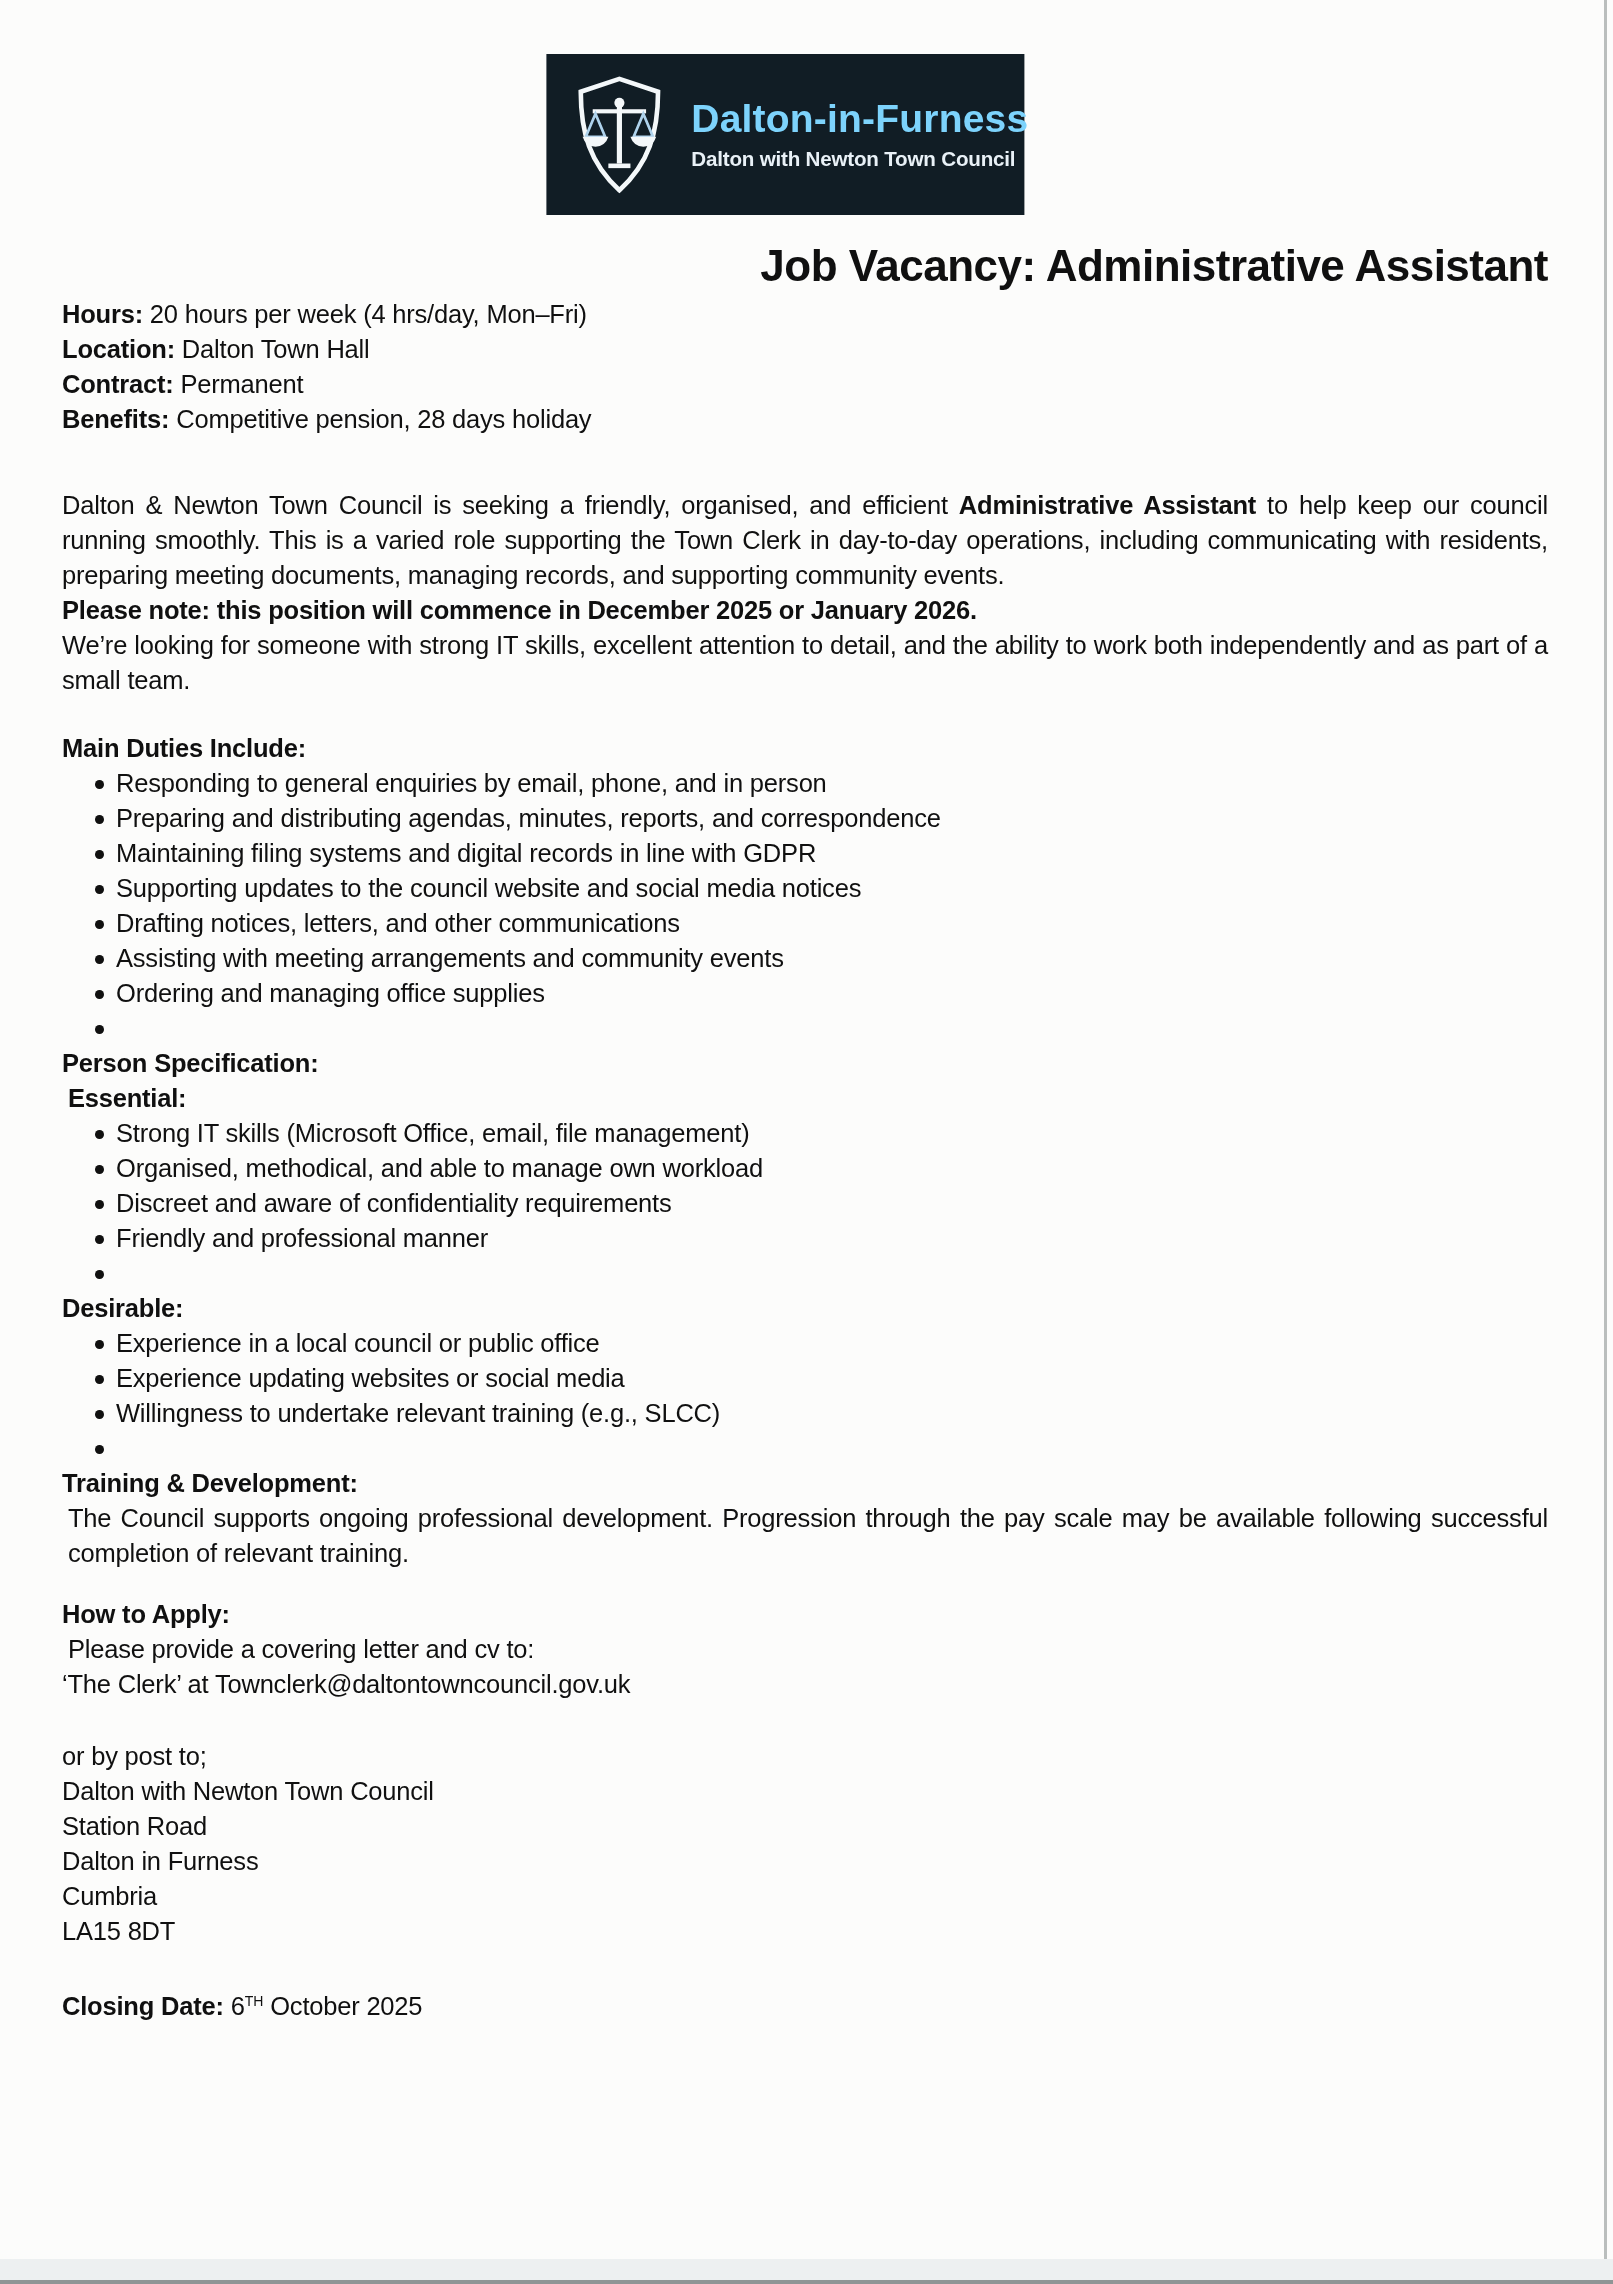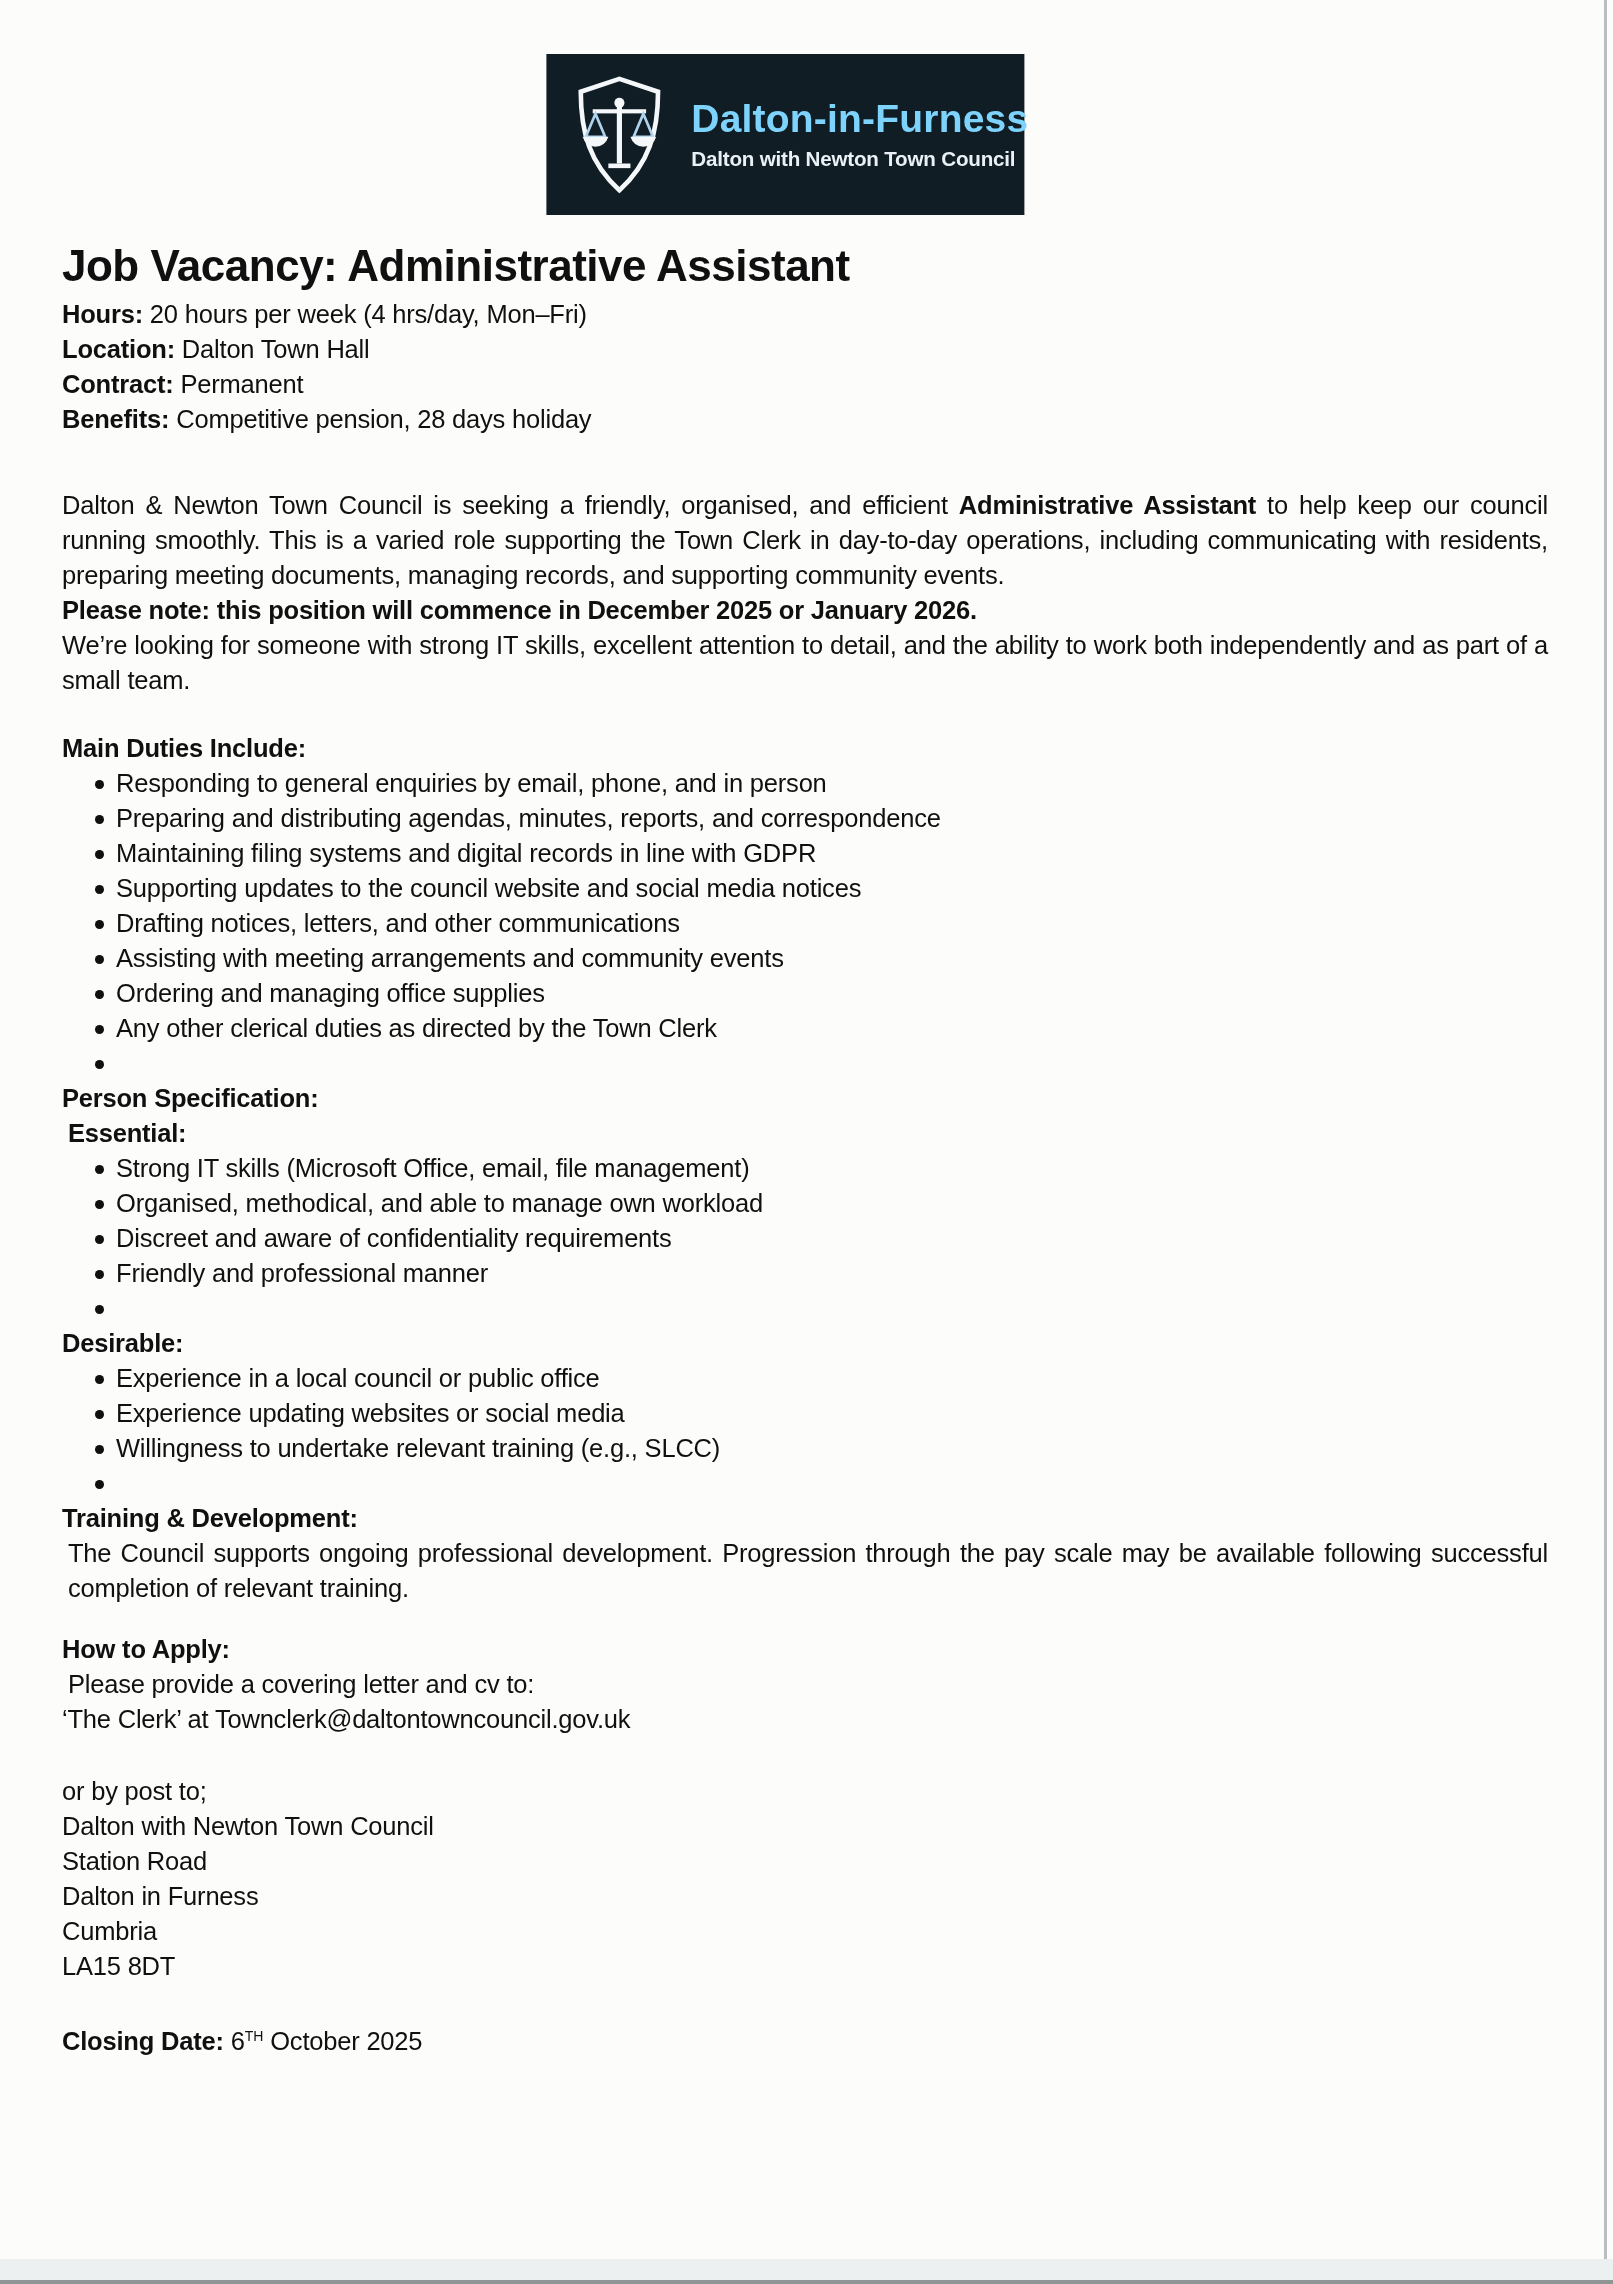--- a/index.html
+++ b/index.html
@@ -25,21 +25,21 @@
   }
   .logo-icon { flex:0 0 auto; display:block; }
   .logo-icon svg { display:block; width:92px; height:122px; }
   .logo-text { display:flex; flex-direction:column; }
   .logo-title { color:#7dd3fc; font-size:39px; font-weight:700; line-height:43px; letter-spacing:0.2px; white-space:nowrap; }
   .logo-subtitle { color:#e9f1f7; font-size:20.6px; font-weight:700; line-height:25.5px; margin-top:5.9px; white-space:nowrap; }
 
   
   .page-title {
     margin:0 0 5.9px 0;
-    text-align:left;
+    text-align:right;
     font-size:44px; font-weight:700; line-height:53px; letter-spacing:-0.5px;
   }
 
   p { margin:0; }
   .b { font-weight:700; }
   .just { text-align:justify; }
   .indent-sm { padding-left:5.9px; }
 
   
   ul.bullets { margin:0; padding:0; list-style:none; }
@@ -116,21 +116,20 @@
         <li><span>Maintaining filing systems and digital records in line with GDPR</span></li>
 
         <li><span>Supporting updates to the council website and social media notices</span></li>
 
         <li><span>Drafting notices, letters, and other communications</span></li>
 
         <li><span>Assisting with meeting arrangements and community events</span></li>
 
         <li><span>Ordering and managing office supplies</span></li>
 
-        <li><span>Any other clerical duties as directed by the Town Clerk</span></li>
 
         <li><span></span></li>
       </ul>
 
     <p class="b">Person Specification:</p>
     <p class="b indent-sm">Essential:</p>
     <ul class="bullets">
 
         <li><span>Strong IT skills (Microsoft Office, email, file management)</span></li>
 

